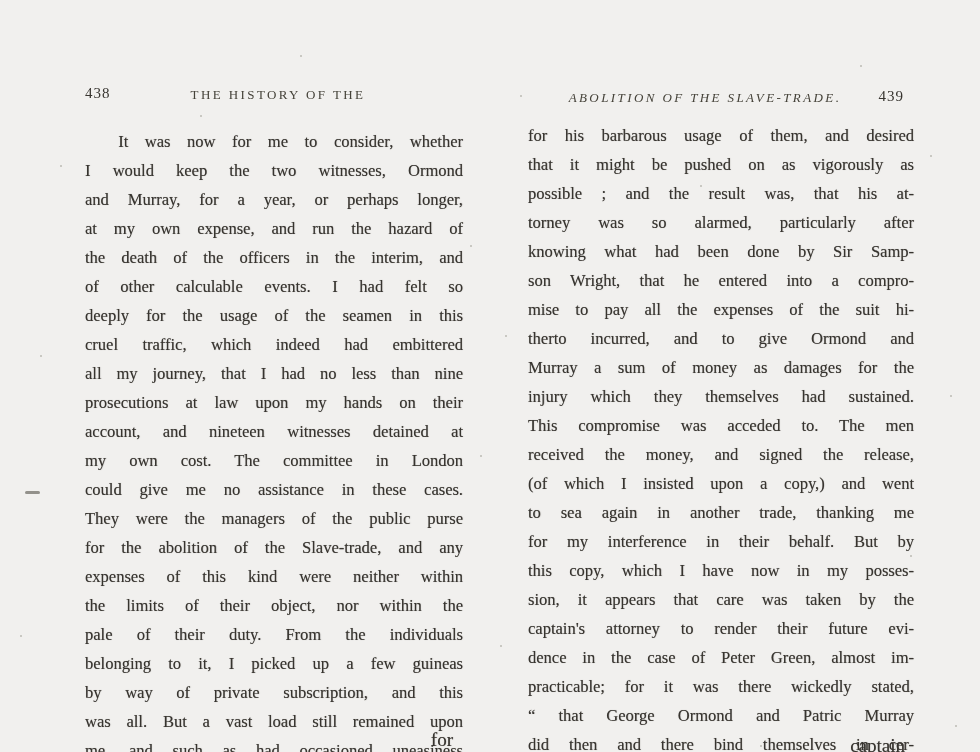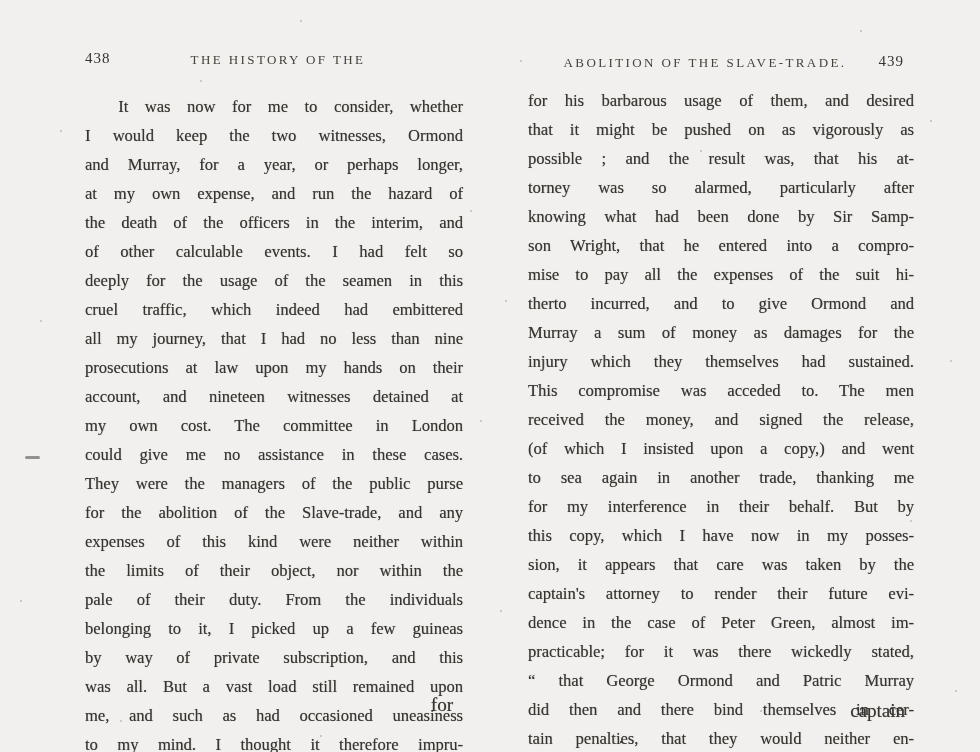--- a/index.html
+++ b/index.html
@@ -9,38 +9,38 @@
     --noise:#c9c8c2;
   }
   html,body{margin:0;padding:0;}
   body{
     width:980px;height:752px;
     background:var(--paper);
     position:relative;
     overflow:hidden;
     font-family:"Liberation Serif","DejaVu Serif",serif;
   }
-  .spread{position:absolute;inset:0;}
+  .spread{position:absolute;inset:0;margin-top:35px;}
   .page{position:absolute;}
   .page--left{left:85px;top:52px;width:378px;}
   .page--right{left:528px;top:55px;width:386px;}
   .running-header{
     position:relative;height:16px;
     font-size:12.5px;letter-spacing:2.2px;
     color:var(--header_ink);
     font-variant:small-caps;
   }
   .running-header .header-title{
     position:absolute;left:8px;right:0;text-align:center;
     white-space:nowrap;
     text-transform:uppercase;font-variant:normal;font-size:13px;
     letter-spacing:2.4px;
     filter:blur(.2px);
   }
-  .page--right .running-header .header-title{right:40px;}
+  .page--right .running-header .header-title{right:40px;font-style:italic;}
   .page-number{
     position:absolute;top:-2px;
     font-size:15px;letter-spacing:1px;color:var(--ink);
     filter:blur(.2px);
   }
   .page-number--left{left:0;}
   .page-number--right{right:10px;}
   .body-text{
     color:var(--ink);
     font-size:16.5px;

